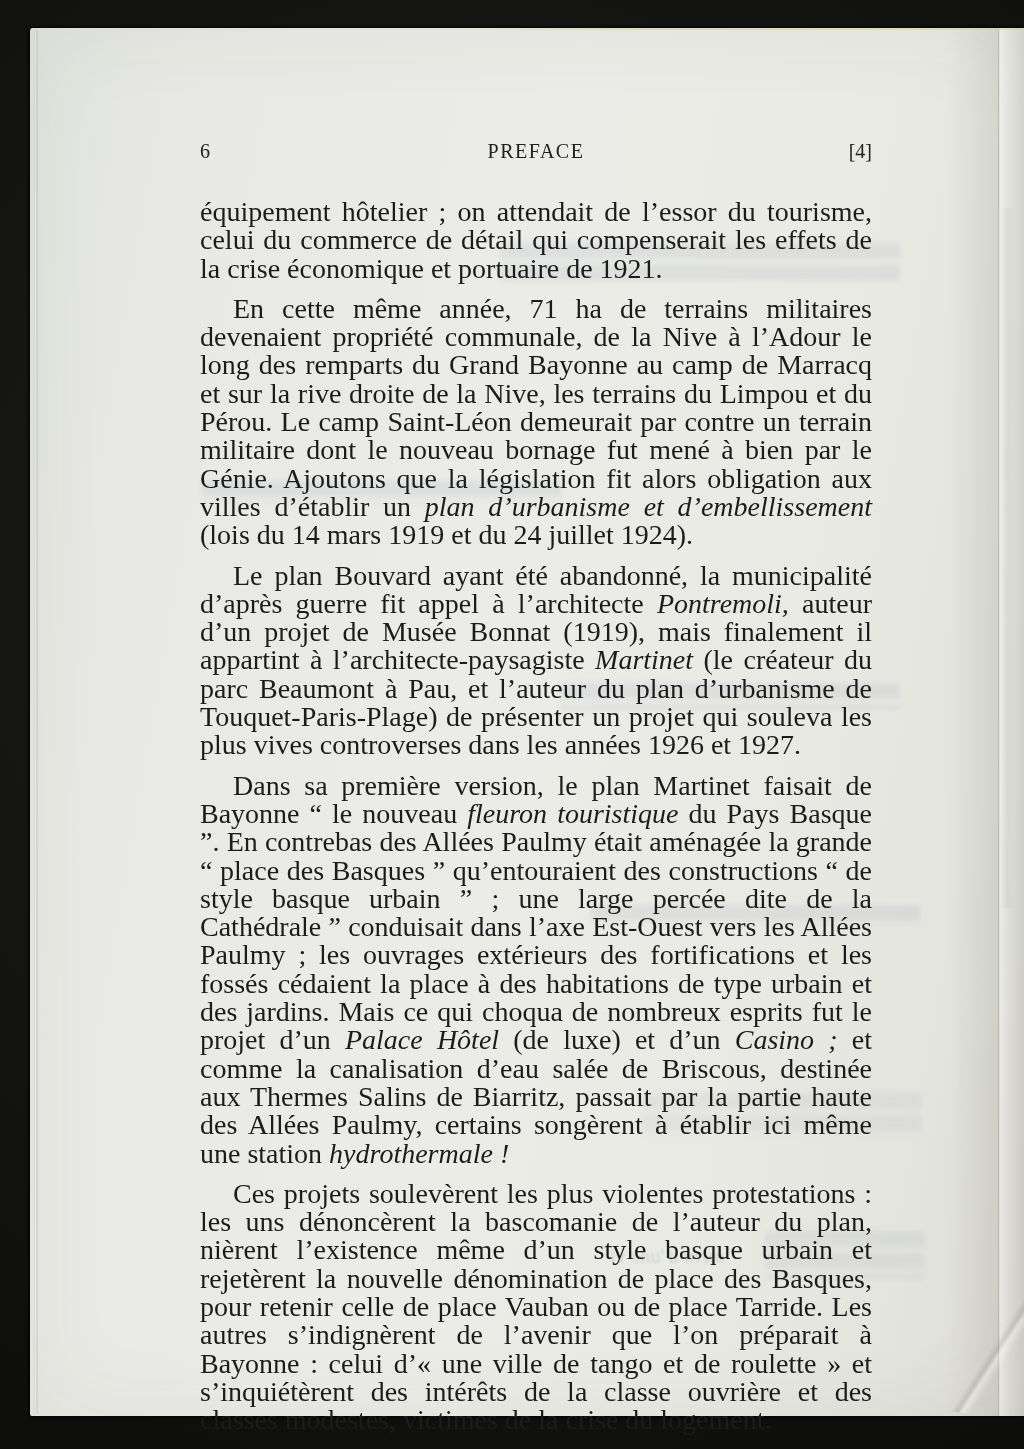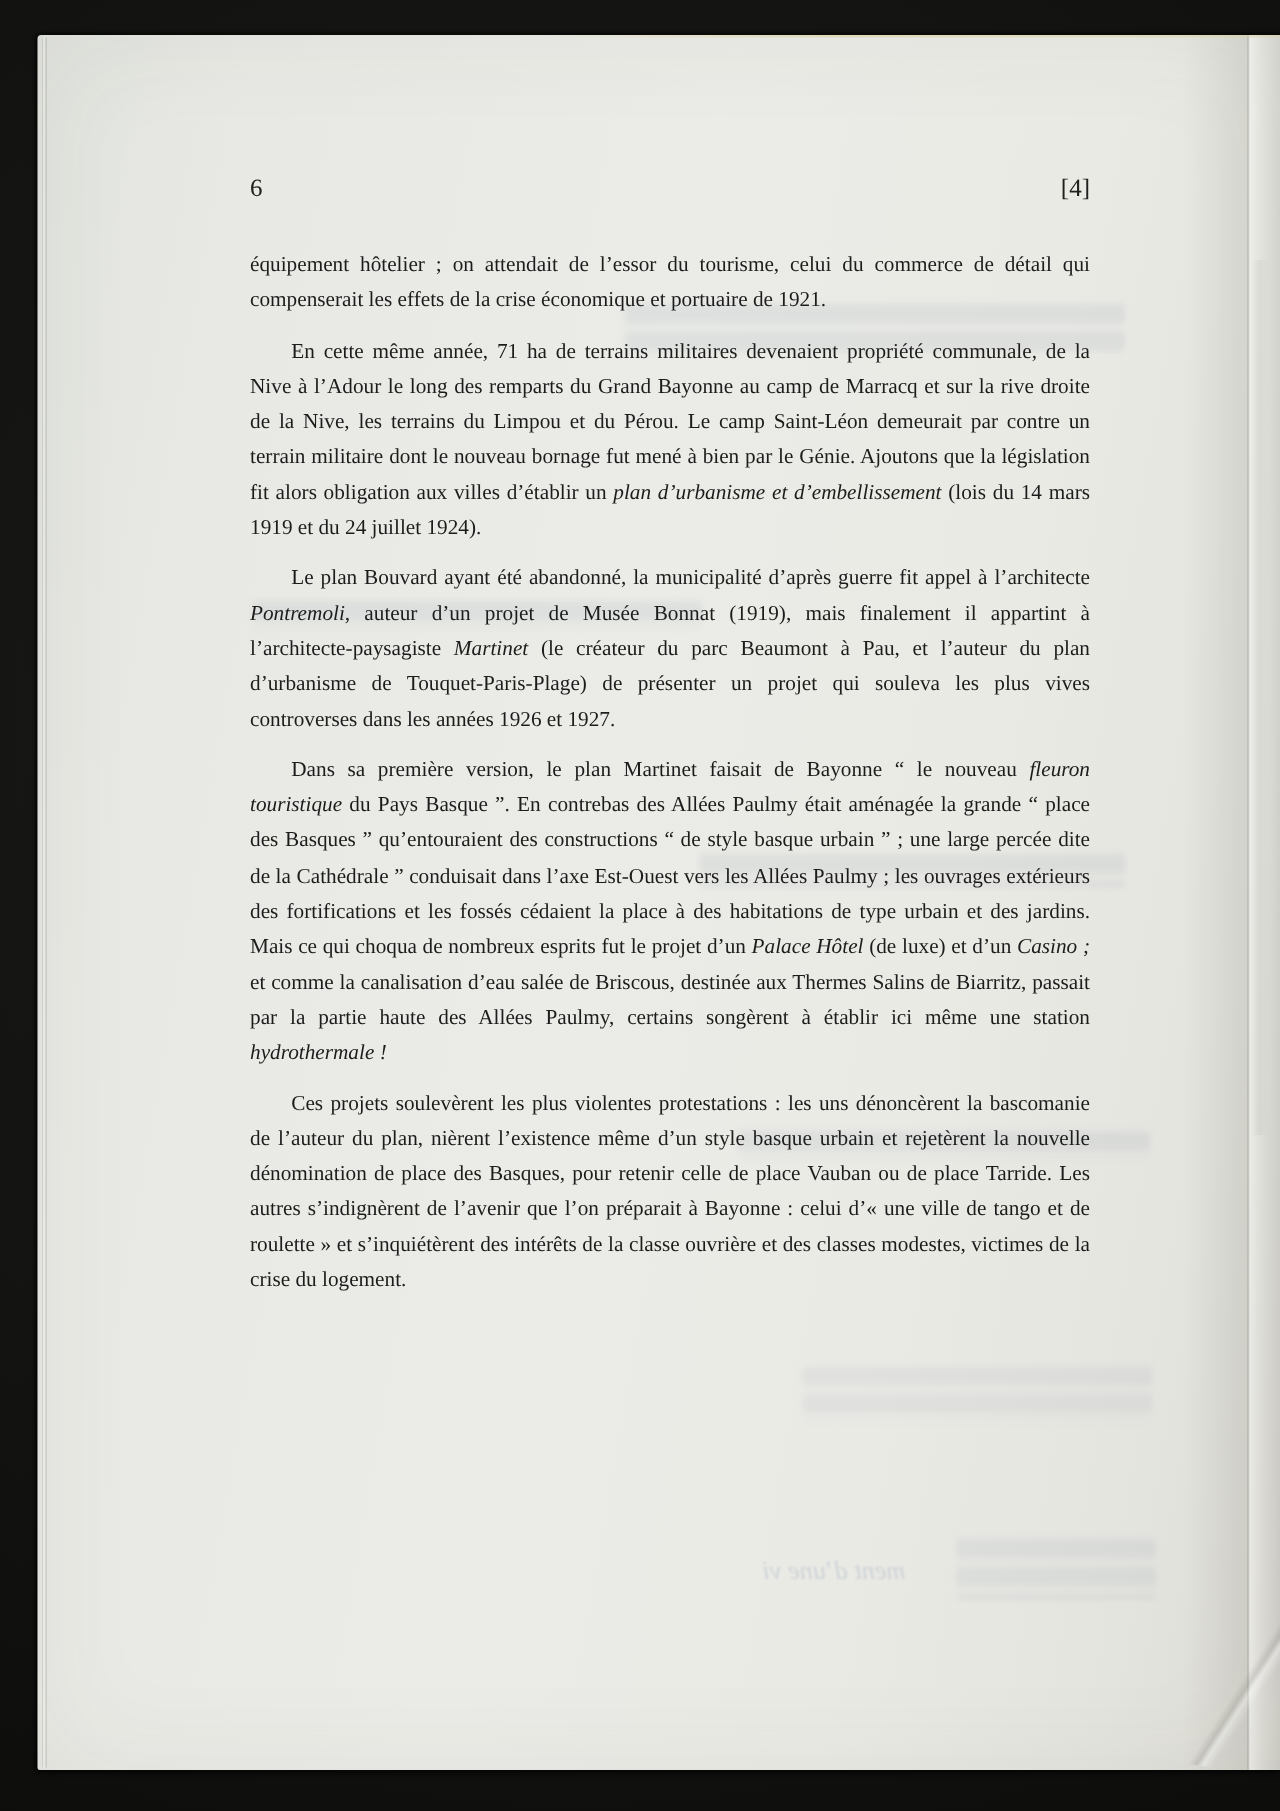--- a/index.html
+++ b/index.html
@@ -106,21 +106,21 @@
   .running-header .page-num  { position: absolute; left: 0; top: 0; }
   .running-header .run-title { position: absolute; left: 0; right: 0; top: 0; text-align: center; letter-spacing: 1.5px; }
   .running-header .bracket   { position: absolute; right: 0; top: 0; }
 
   .body-text {
     position: absolute;
     left: 170px;
     top: 170px;
     width: 672px;
     color: #1c1c1c;
-    font-size: 17px;
+    font-size: 28px;
     line-height: 28.3px;
     text-align: justify;
   }
   .body-text p {
     margin: 0;
     padding: 0;
   }
   .body-text p.indent { text-indent: 33px; margin-top: 12px; }
   .body-text em { font-style: italic; }
 
@@ -171,20 +171,21 @@
   <div class="smudge smudge-1"></div>
   <div class="smudge smudge-2"></div>
   <div class="smudge smudge-3"></div>
   <div class="smudge smudge-4"></div>
   <div class="smudge smudge-5"></div>
   <div class="smudge smudge-6"></div>
   <div class="ghost-text">ment d’une vi</div>
 
   <div class="running-header">
     <span class="page-num">6</span>
+    <span class="run-title">PREFACE</span>
     <span class="bracket">[4]</span>
   </div>
 
   <div class="body-text">
       <p class=""><span>équipement hôtelier ; on attendait de l’essor du tourisme, celui du commerce de détail qui compenserait les effets de la crise économique et portuaire de 1921.</span></p>
       <p class="indent"><span>En cette même année, 71 ha de terrains militaires devenaient propriété communale, de la Nive à l’Adour le long des remparts du Grand Bayonne au camp de Marracq et sur la rive droite de la Nive, les terrains du Limpou et du Pérou. Le camp Saint-Léon demeurait par contre un terrain militaire dont le nouveau bornage fut mené à bien par le Génie. Ajoutons que la législation fit alors obligation aux villes d’établir un </span><em>plan d’urbanisme et d’embellissement</em><span> (lois du 14 mars 1919 et du 24 juillet 1924).</span></p>
       <p class="indent"><span>Le plan Bouvard ayant été abandonné, la municipalité d’après guerre fit appel à l’architecte </span><em>Pontremoli,</em><span> auteur d’un projet de Musée Bonnat (1919), mais finalement il appartint à l’architecte-paysagiste </span><em>Martinet</em><span> (le créateur du parc Beaumont à Pau, et l’auteur du plan d’urbanisme de Touquet-Paris-Plage) de présenter un projet qui souleva les plus vives controverses dans les années 1926 et 1927.</span></p>
       <p class="indent"><span>Dans sa première version, le plan Martinet faisait de Bayonne “ le nouveau </span><em>fleuron touristique</em><span> du Pays Basque ”. En contrebas des Allées Paulmy était aménagée la grande “ place des Basques ” qu’entouraient des constructions “ de style basque urbain ” ; une large percée dite de la Cathédrale ” conduisait dans l’axe Est-Ouest vers les Allées Paulmy ; les ouvrages extérieurs des fortifications et les fossés cédaient la place à des habitations de type urbain et des jardins. Mais ce qui choqua de nombreux esprits fut le projet d’un </span><em>Palace Hôtel</em><span> (de luxe) et d’un </span><em>Casino ;</em><span> et comme la canalisation d’eau salée de Briscous, destinée aux Thermes Salins de Biarritz, passait par la partie haute des Allées Paulmy, certains songèrent à établir ici même une station </span><em>hydrothermale !</em></p>
       <p class="indent"><span>Ces projets soulevèrent les plus violentes protestations : les uns dénoncèrent la bascomanie de l’auteur du plan, nièrent l’existence même d’un style basque urbain et rejetèrent la nouvelle dénomination de place des Basques, pour retenir celle de place Vauban ou de place Tarride. Les autres s’indignèrent de l’avenir que l’on préparait à Bayonne : celui d’« une ville de tango et de roulette » et s’inquiétèrent des intérêts de la classe ouvrière et des classes modestes, victimes de la crise du logement.</span></p>
     </div>

